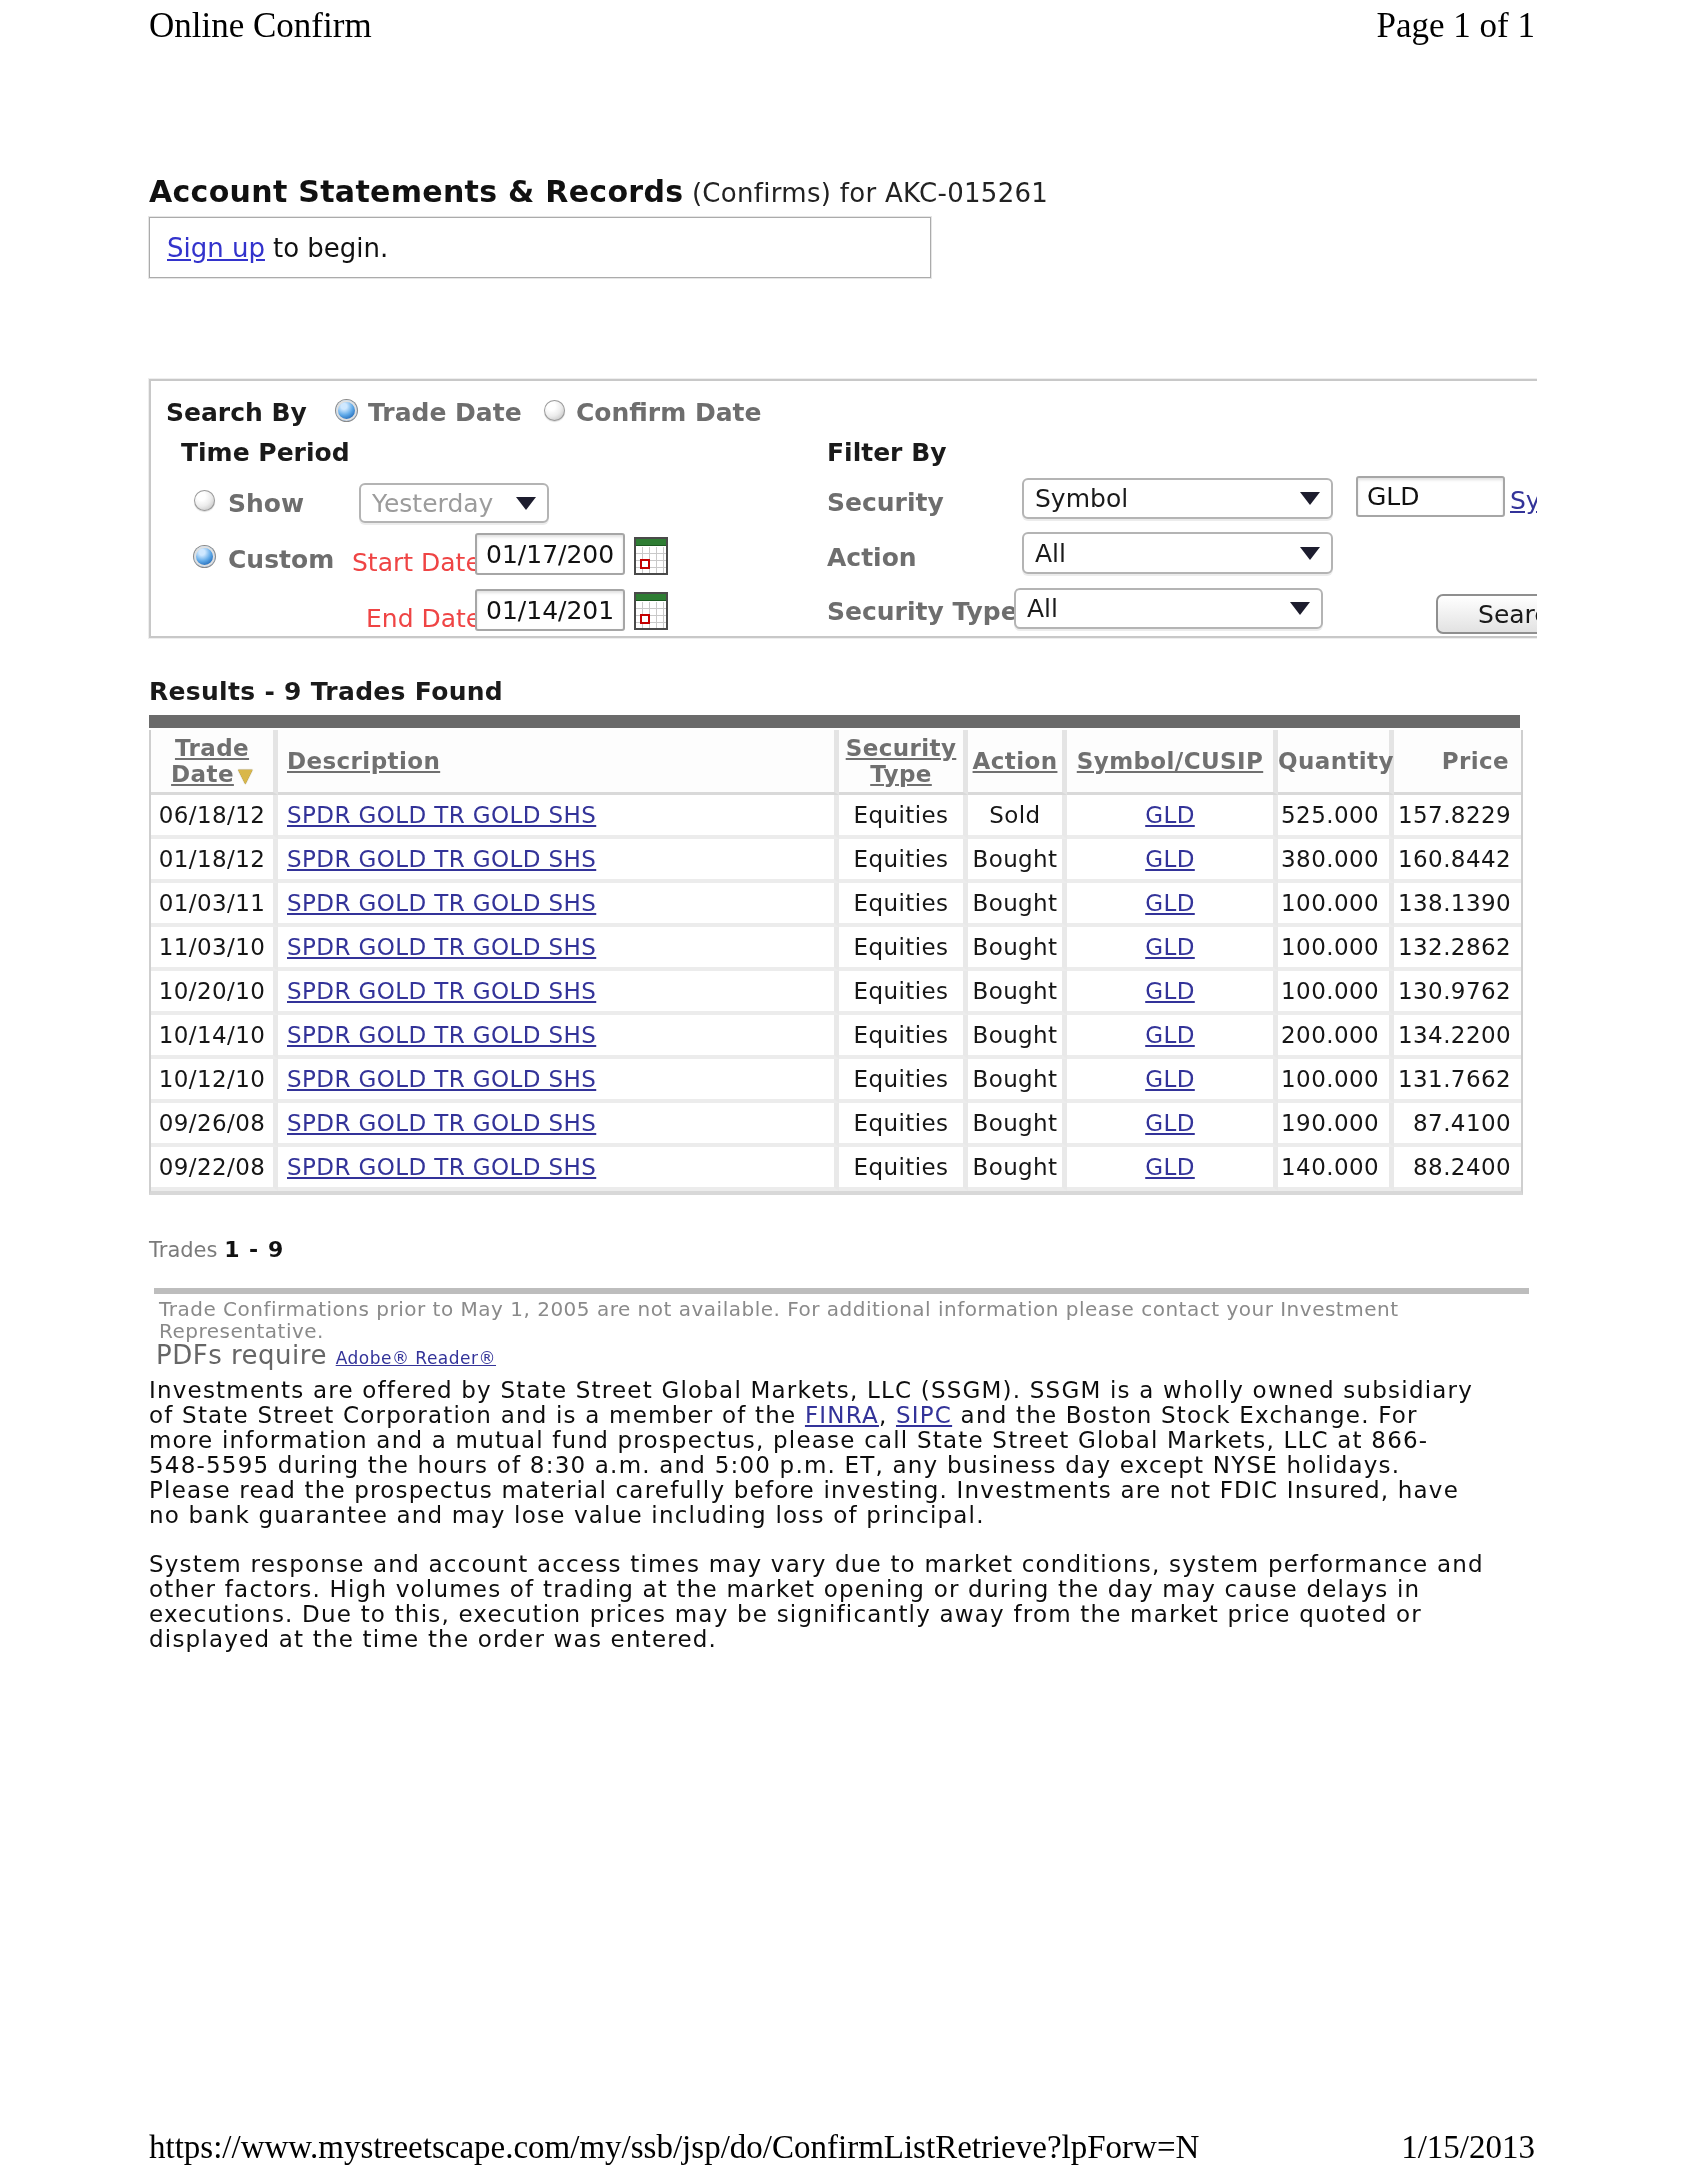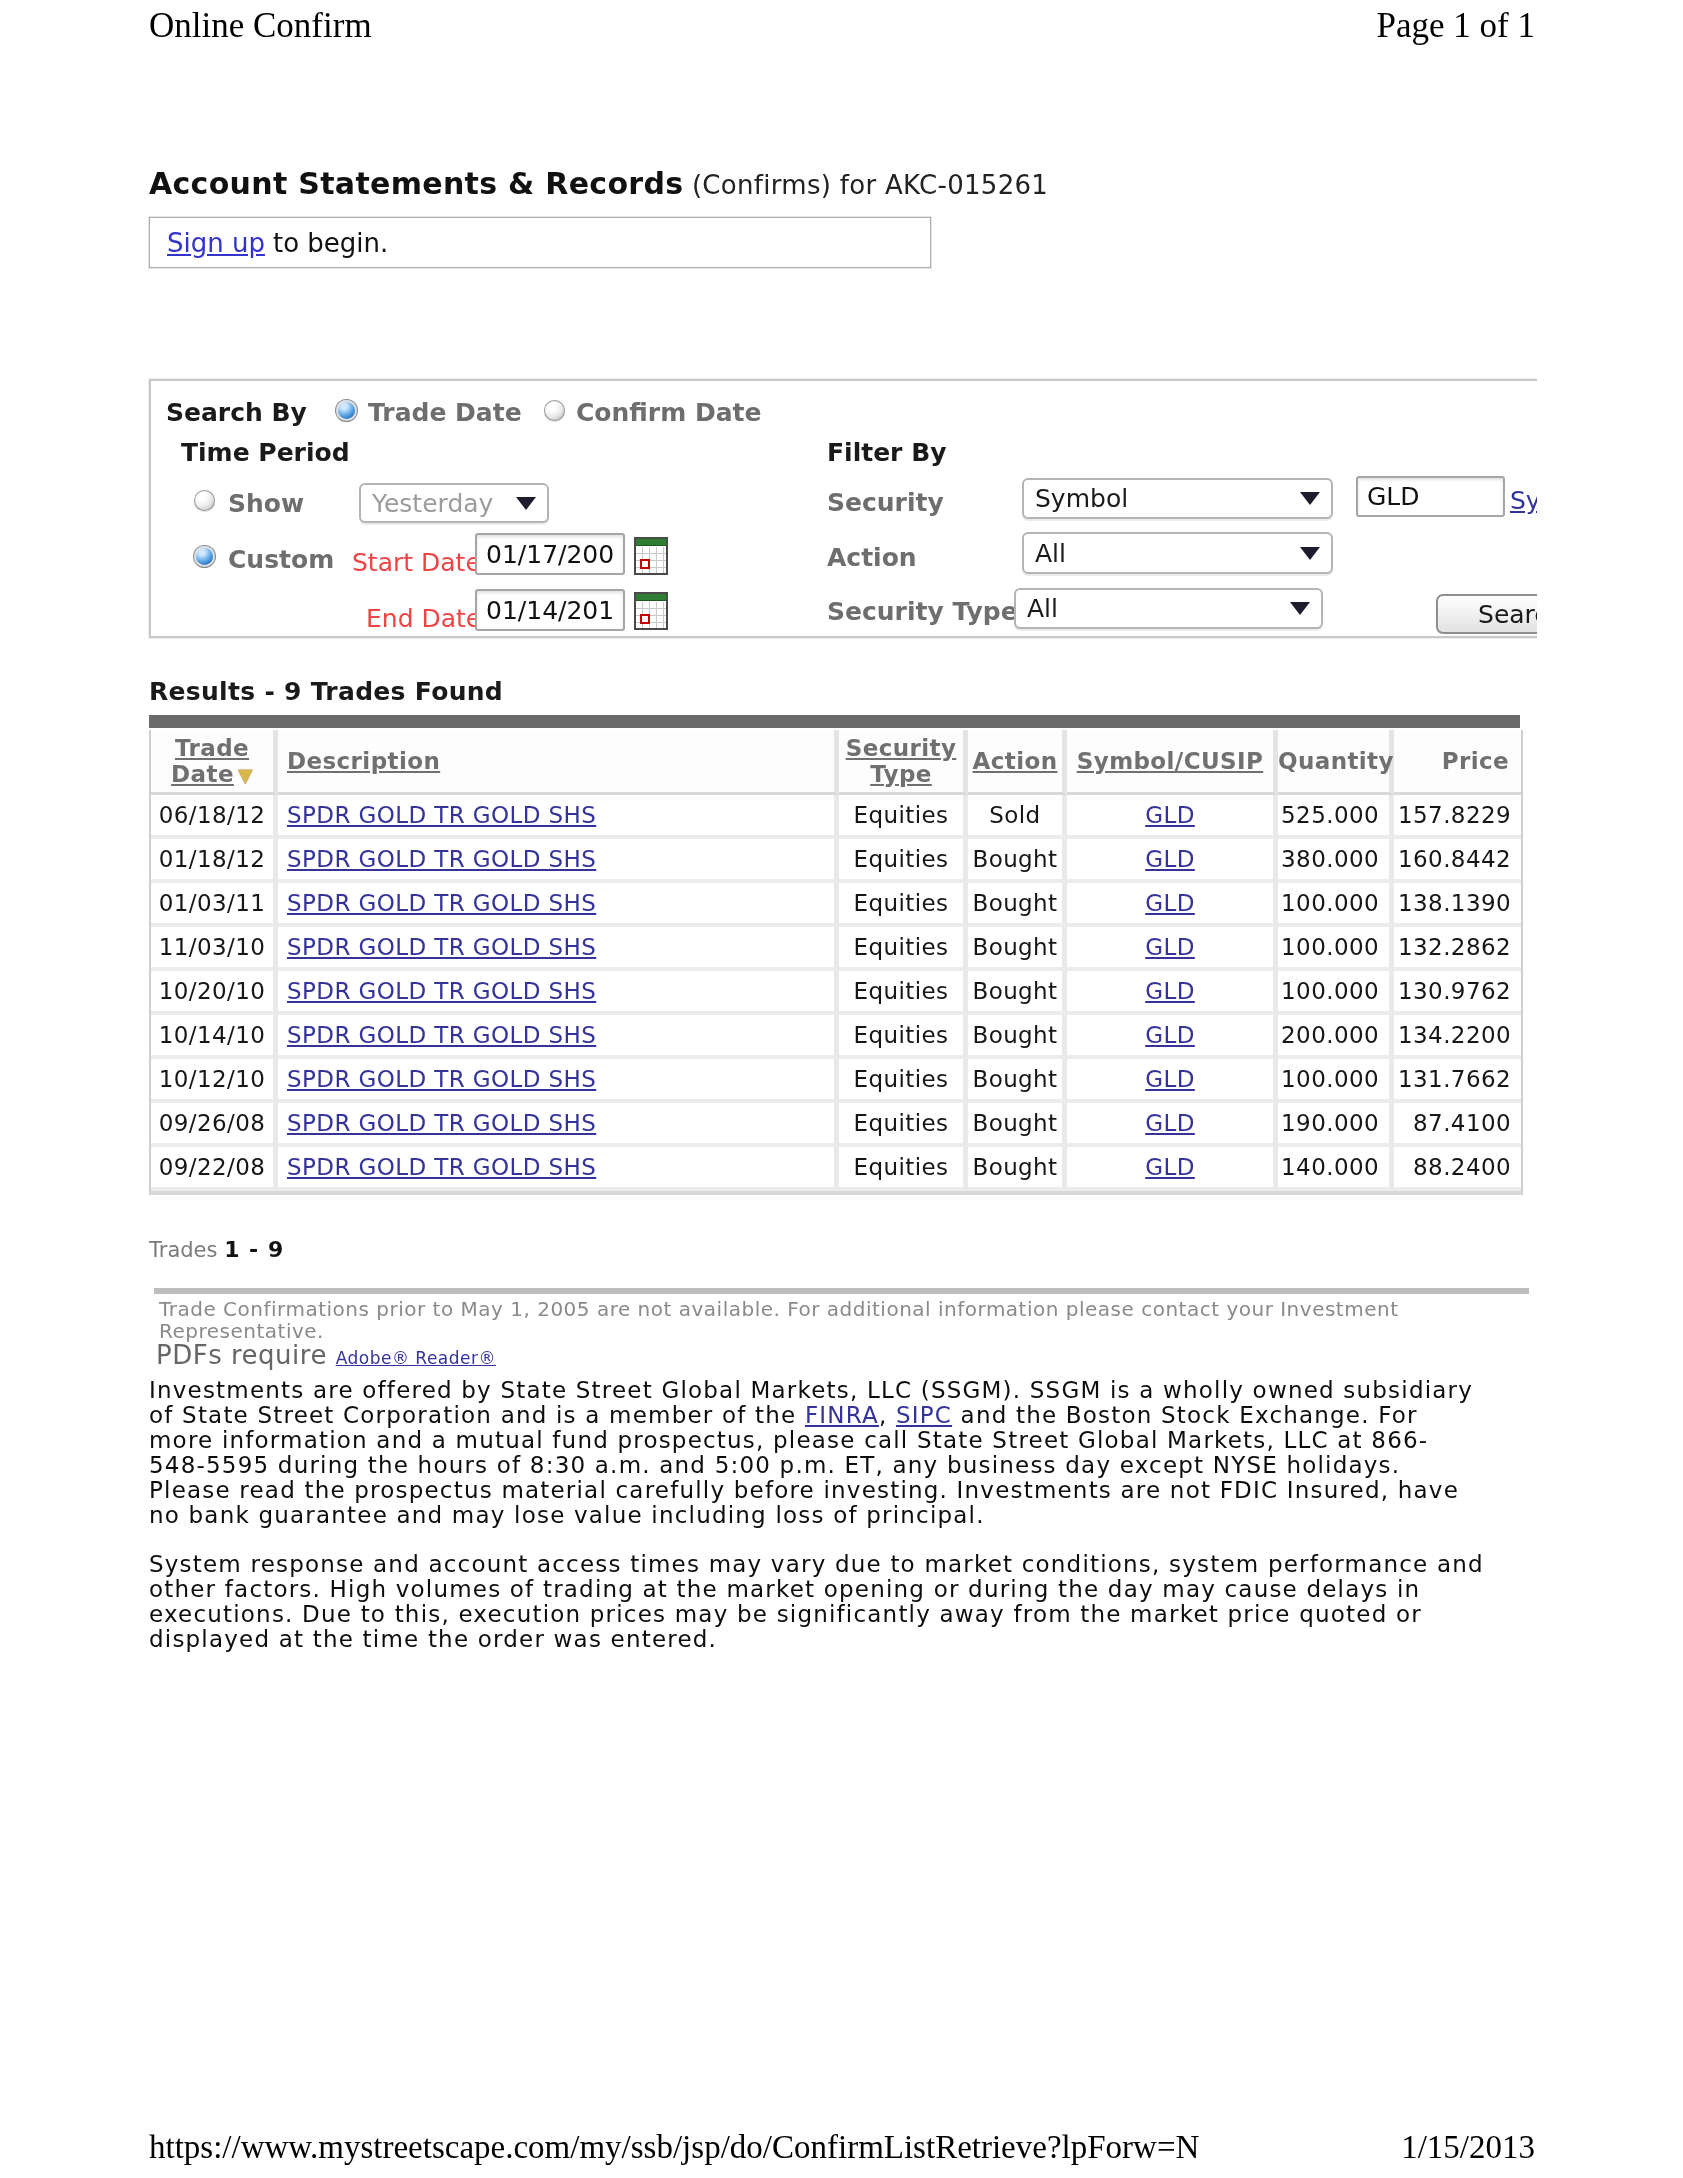--- a/index.html
+++ b/index.html
@@ -7,23 +7,23 @@
   body { width:1683px; height:2178px; position:relative; font-family:"DejaVu Sans", sans-serif; color:#111; }
   #clip { position:absolute; left:0; top:0; width:1537px; height:2178px; overflow:hidden; }
 
   
   .print-hf { position:absolute; left:149px; width:1386px; display:flex; justify-content:space-between;
               font-family:"Liberation Serif", serif; font-size:35px; color:#000; }
   #print-header { top:6px; }
   #print-footer { top:2129px; font-size:33px; }
 
   
-  #h1 { position:absolute; left:149px; top:166px; font-size:30px; font-weight:bold; letter-spacing:0.3px; white-space:nowrap; }
+  #h1 { position:absolute; left:149px; top:174px; font-size:30px; font-weight:bold; letter-spacing:0.3px; white-space:nowrap; }
   #h1 .suffix { font-weight:normal; font-size:26px; color:#222; }
-  #signup-box { position:absolute; left:149px; top:217px; width:782px; height:51px; background:#fff;
+  #signup-box { position:absolute; left:149px; top:217px; width:782px; height:61px; background:#fff;
                 border:1px solid #ababab; outline:1px solid #e6e6e6; display:flex; align-items:center; padding-left:17px;
                 font-size:26px; }
   a { cursor:pointer; }
   .navlink { color:#333399; text-decoration:underline; }
   #signup-link { color:#3333cc; text-decoration:underline; margin-right:8px; }
 
   
   #panel { position:absolute; left:149px; top:379px; width:1426px; height:259px;
            border:2px solid #c8c8c8; outline:1px solid #eeeeee; background:#fff; }
   .plabel { position:absolute; font-size:25px; white-space:nowrap; }

